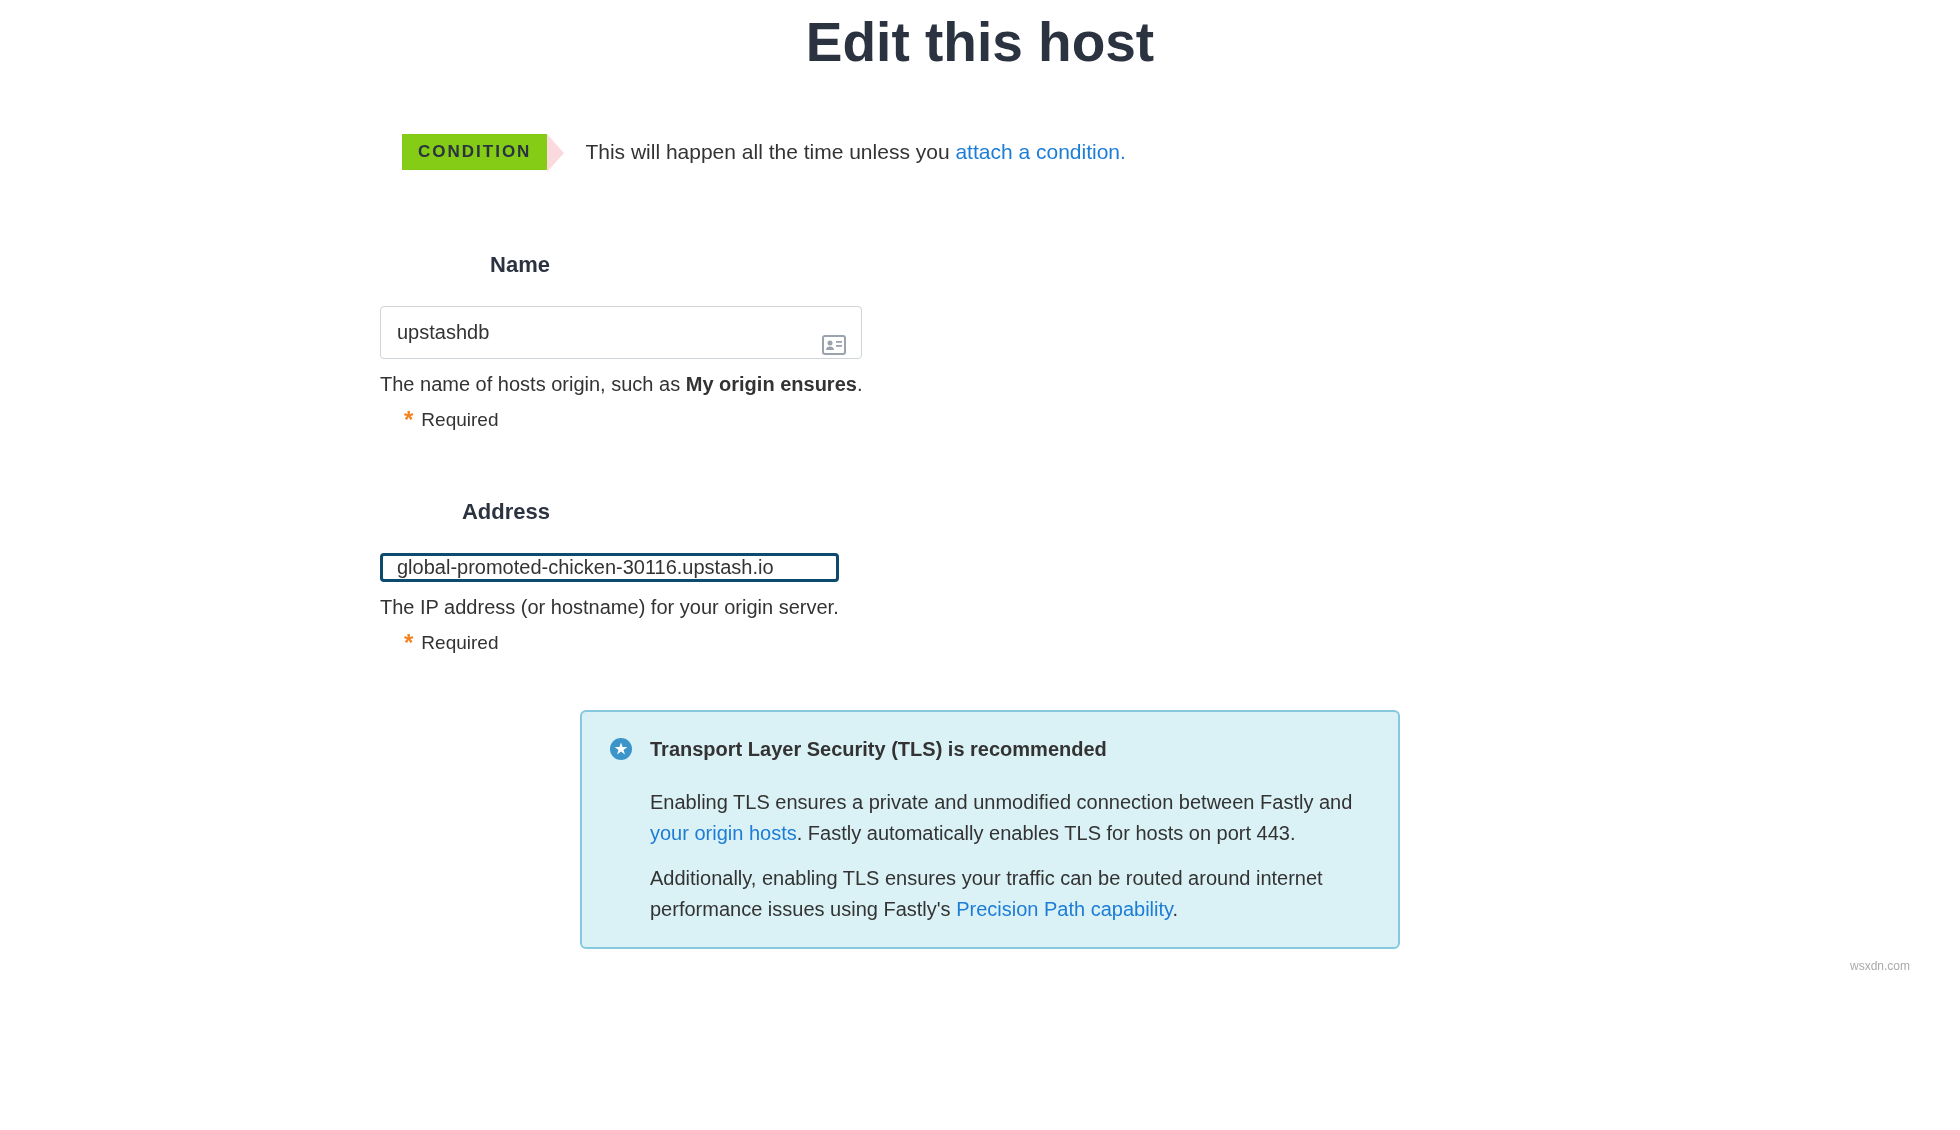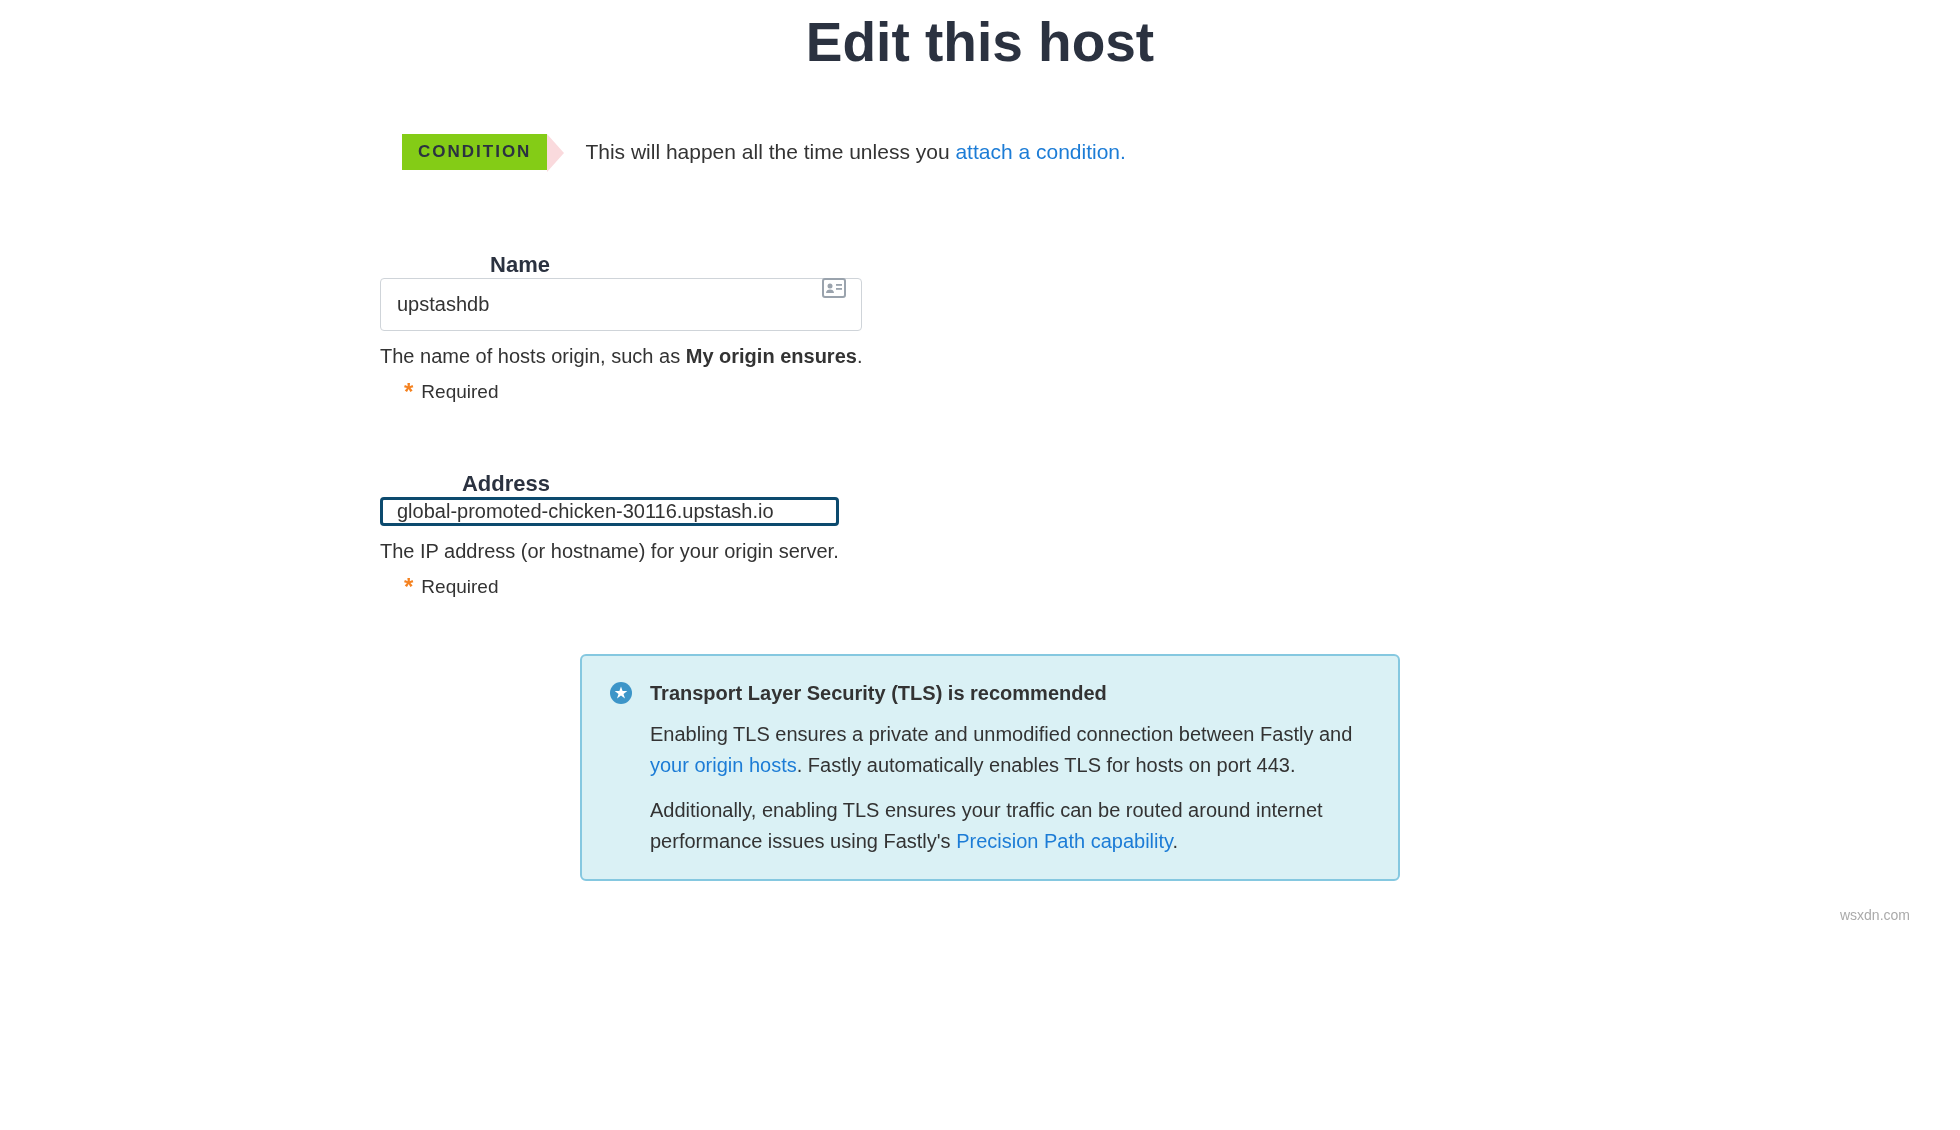--- a/index.html
+++ b/index.html
@@ -72,21 +72,22 @@
       padding-right: 30px;
       padding-top: 12px;
     }
     .form-content {
       flex: 1;
       max-width: 820px;
     }
     .input-wrapper {
       position: relative;
       display: flex;
-      align-items: flex-start;
+      align-items: flex-end;
+      margin-top: 28px;
     }
     .text-input {
       width: 100%;
       padding: 14px 16px;
       font-size: 20px;
       border: 1px solid #cfd4d9;
       border-radius: 4px;
       color: #333;
       outline: none;
     }
@@ -141,37 +142,37 @@
       margin-top: 4px;
     }
     .info-content {
       flex: 1;
       font-size: 20px;
       line-height: 1.55;
       color: #333;
     }
     .info-title {
       font-weight: 700;
-      margin-bottom: 10px;
+      margin-bottom: 22px;
     }
     .info-content p {
       margin-bottom: 14px;
     }
     .info-content p:last-child {
       margin-bottom: 0;
     }
     .info-content a {
       color: #1c7cd6;
       text-decoration: none;
     }
     .footer-mark {
       text-align: right;
       color: #aaa;
-      font-size: 14px;
-      margin-top: 26px;
+      font-size: 12px;
+      margin-top: 10px;
       padding-right: 10px;
     }
   </style>
 </head>
 <body>
 
 <div class="container">
   <h1 class="page-title">Edit this host</h1>
 
   <div class="condition-row">

